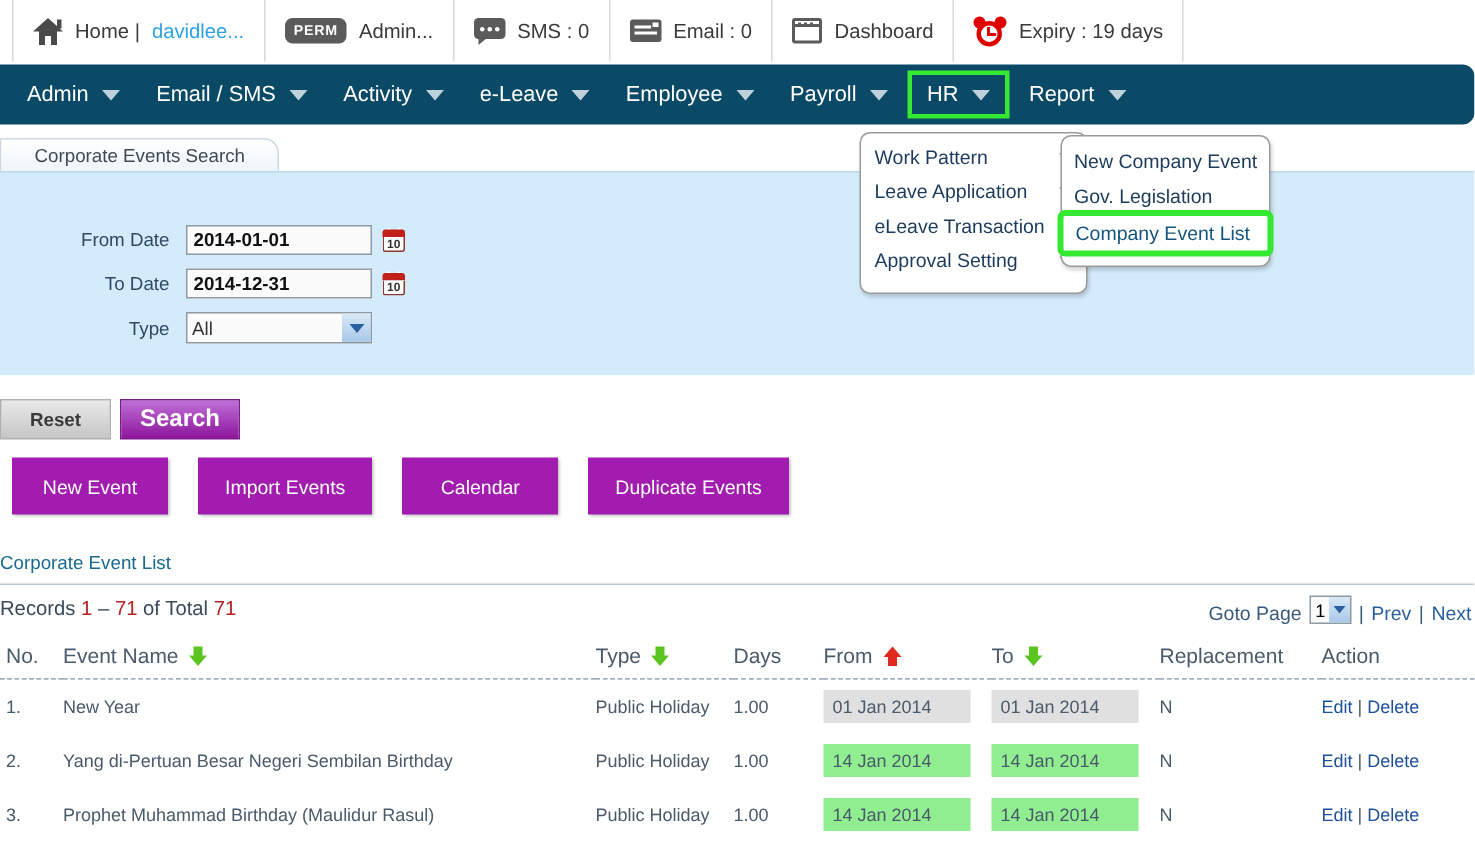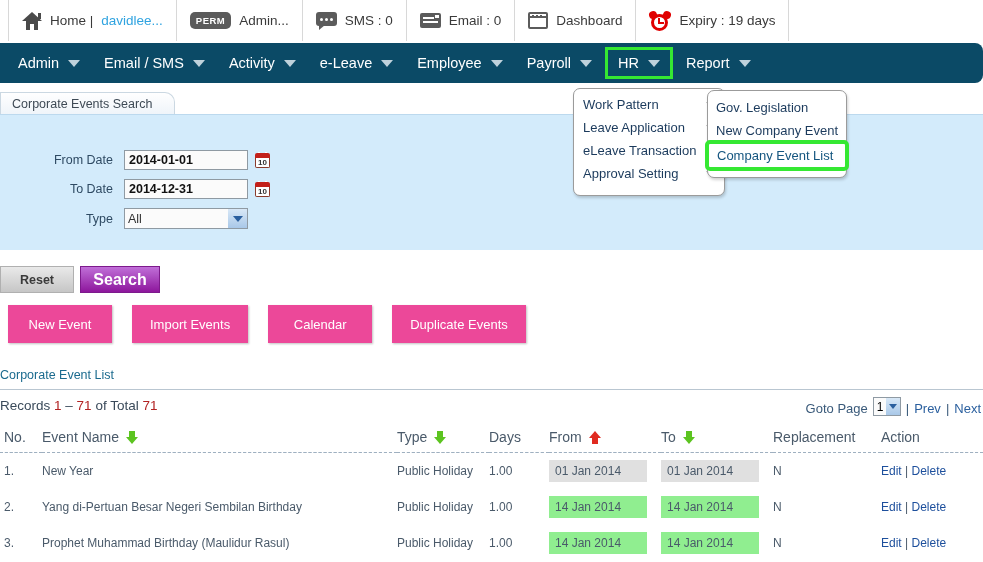--- a/index.html
+++ b/index.html
@@ -123,21 +123,21 @@
     background:#fff; border:1px solid #9b9b9b; border-radius:7px;
     padding:5px 0 8px 0; box-shadow:1px 2px 3px rgba(0,0,0,.18);
     z-index:31;
   }
   .sub-item { padding:4px 8px; font-size:13px; color:#1b3a5c; white-space:nowrap; }
   .sub-item.hl { outline:4px solid #35e832; color:#14557f; margin:2px 1px; border-radius:1px;}
 
   
   .tab-wrap { position:absolute; left:0; top:92px; width:983px; height:22px; }
   .tab {
-    position:absolute; left:0; top:0; height:23px; padding:0 22px 0 11px;
+    position:absolute; left:0; top:0; height:23px; padding:0 22px 0 22px;
     background:linear-gradient(#ffffff,#eef4f9);
     border:1px solid #cbd8e2; border-bottom:none;
     font-size:12.5px; color:#3e4a55; line-height:22px;
     border-radius:0 10px 0 0;
     text-align:right;
   }
   .search-panel {
     position:absolute; left:0; top:114px; width:983px; height:136px;
     background:#d3ebfb; border-top:1px solid #bcd9ee;
   }
@@ -185,21 +185,21 @@
   }
   .btn-search {
     width:80px; height:27px;
     background:linear-gradient(#c06fd8,#8d169c);
     border:1px solid #7d1a8c; color:#fff; font-size:16px; font-weight:bold;
     font-family:"Liberation Sans", sans-serif;
   }
   .btn-row2 { position:absolute; left:8px; top:305px; display:flex; gap:20px; }
   .btn-dark {
     height:38px; min-width:104px; padding:0 18px;
-    background:#ec4899; border:none; color:#fff; font-size:13px;
+    background:#a21caf; border:none; color:#fff; font-size:13px;
     font-family:"Liberation Sans", sans-serif;
     box-shadow: 1px 1px 2px rgba(0,0,0,.25);
   }
 
   
   .list-title {
     position:absolute; left:0; top:368px; font-size:12.5px; color:#1a6a8e;
   }
   .hr-line { position:absolute; left:0; top:389px; width:983px; height:1px; background:#b9c6d1; }
   .records {
@@ -416,22 +416,22 @@
       <span>eLeave Transaction</span>
       <span class="caret-sm"></span>
     </div>
     <div class="dd-item">
       <span>Approval Setting</span>
       <span class="caret-sm"></span>
     </div>
   </div>
 
   <div class="submenu">
+    <div class="sub-item">New Company Event</div>
     <div class="sub-item">Gov. Legislation</div>
-    <div class="sub-item">New Company Event</div>
     <div class="sub-item hl">Company Event List</div>
   </div>
 
   <div class="btn-row1">
     <button class="btn-reset">Reset</button>
     <button class="btn-search">Search</button>
   </div>
 
   <div class="btn-row2">
     <button class="btn-dark">New Event</button>

